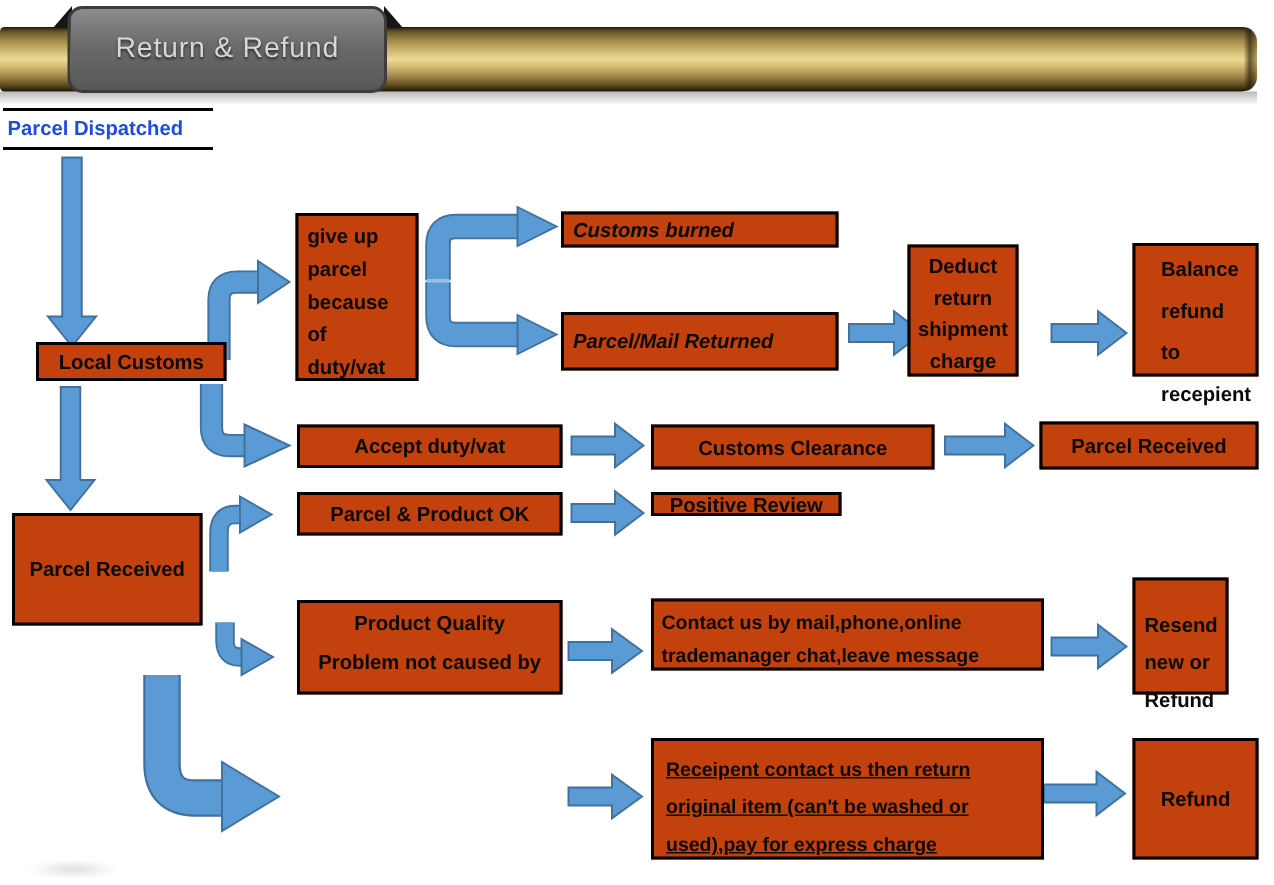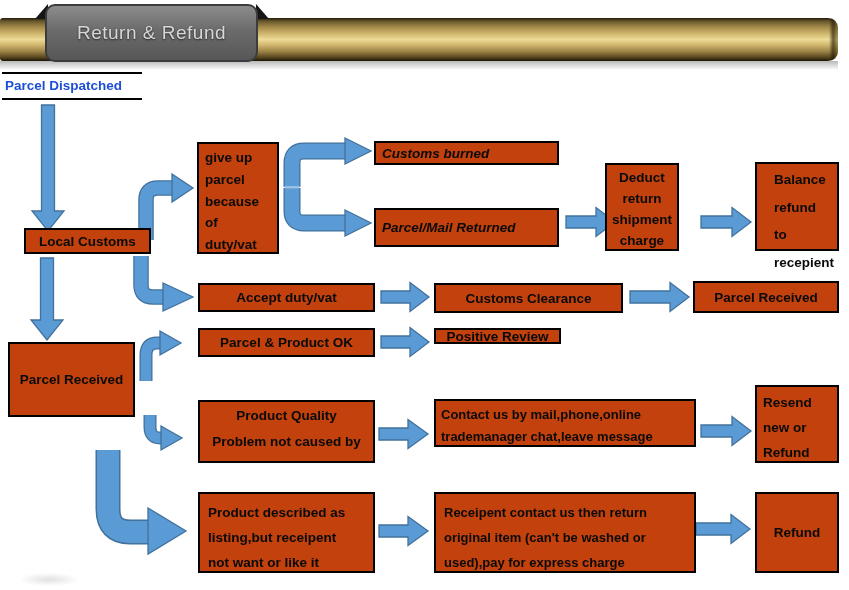--- a/index.html
+++ b/index.html
@@ -57,23 +57,23 @@
   .n-mail-returned      { left:374px; top:208px; width:185px; height:39px; padding-left:6px; }
   .n-deduct             { left:605px; top:163px; width:74px;  height:88px; text-align:center; line-height:21px; padding-top:2px; }
   .n-balance            { left:755px; top:162px; width:84px;  height:89px; line-height:27.5px; padding:2px 17px; }
   .n-accept             { left:198px; top:283px; width:177px; height:29px; }
   .n-clearance          { left:434px; top:283px; width:189px; height:30px; }
   .n-parcel-received-r  { left:693px; top:281px; width:146px; height:32px; }
   .n-product-ok         { left:198px; top:328px; width:177px; height:29px; }
   .n-positive-review    { left:434px; top:328px; width:127px; height:16px; }
   .n-product-quality    { left:198px; top:400px; width:177px; height:63px; text-align:center; line-height:26px; padding-top:1px; overflow:hidden; }
   .n-contact-us         { left:434px; top:399px; width:262px; height:48px; line-height:22px; padding:3px 5px; font-size:13px; }
-  .n-resend             { left:755px; top:385px; width:84px;  height:78px; line-height:25px; padding:3px 6px; }
+  .n-resend             { left:755px; top:385px; width:64px;  height:78px; line-height:25px; padding:17px 6px; }
   .n-product-described  { left:198px; top:492px; width:177px; height:81px; line-height:25px; padding:6px 8px; }
-  .n-receipent-contact  { left:434px; top:492px; width:262px; height:81px; line-height:25px; padding:6px 8px; font-size:13px; }
+  .n-receipent-contact  { left:434px; top:492px; width:262px; height:81px; line-height:25px; padding:6px 8px; font-size:13px;text-decoration:underline; }
   .n-refund             { left:755px; top:492px; width:84px;  height:81px; }
 
   .arrows { position:absolute; left:0; top:0; width:849px; height:590px; }
 
   .smudge { position:absolute; left:18px; top:573px; width:62px; height:13px;
     background:radial-gradient(ellipse at center, rgba(110,110,110,0.22), rgba(110,110,110,0) 70%);
     filter:blur(1px); }
 </style>
 </head>
 <body>
@@ -194,22 +194,19 @@
   <div class="node center  n-product-ok">Parcel &amp; Product OK</div>
   <div class="node center  n-positive-review">Positive Review</div>
   <div class="node         n-product-quality">Product Quality
 Problem not caused by
 buyer</div>
   <div class="node         n-contact-us">Contact us by mail,phone,online
 trademanager chat,leave message</div>
   <div class="node         n-resend">Resend
 new or
 Refund</div>
-  <div class="node         n-product-described">Product described as
-listing,but receipent
-not want or like it</div>
   <div class="node         n-receipent-contact">Receipent contact us then return
 original item (can't be washed or
 used),pay for express charge</div>
   <div class="node center  n-refund">Refund</div>
 
   <div class="smudge"></div>
 </div>
 
 </body></html>

